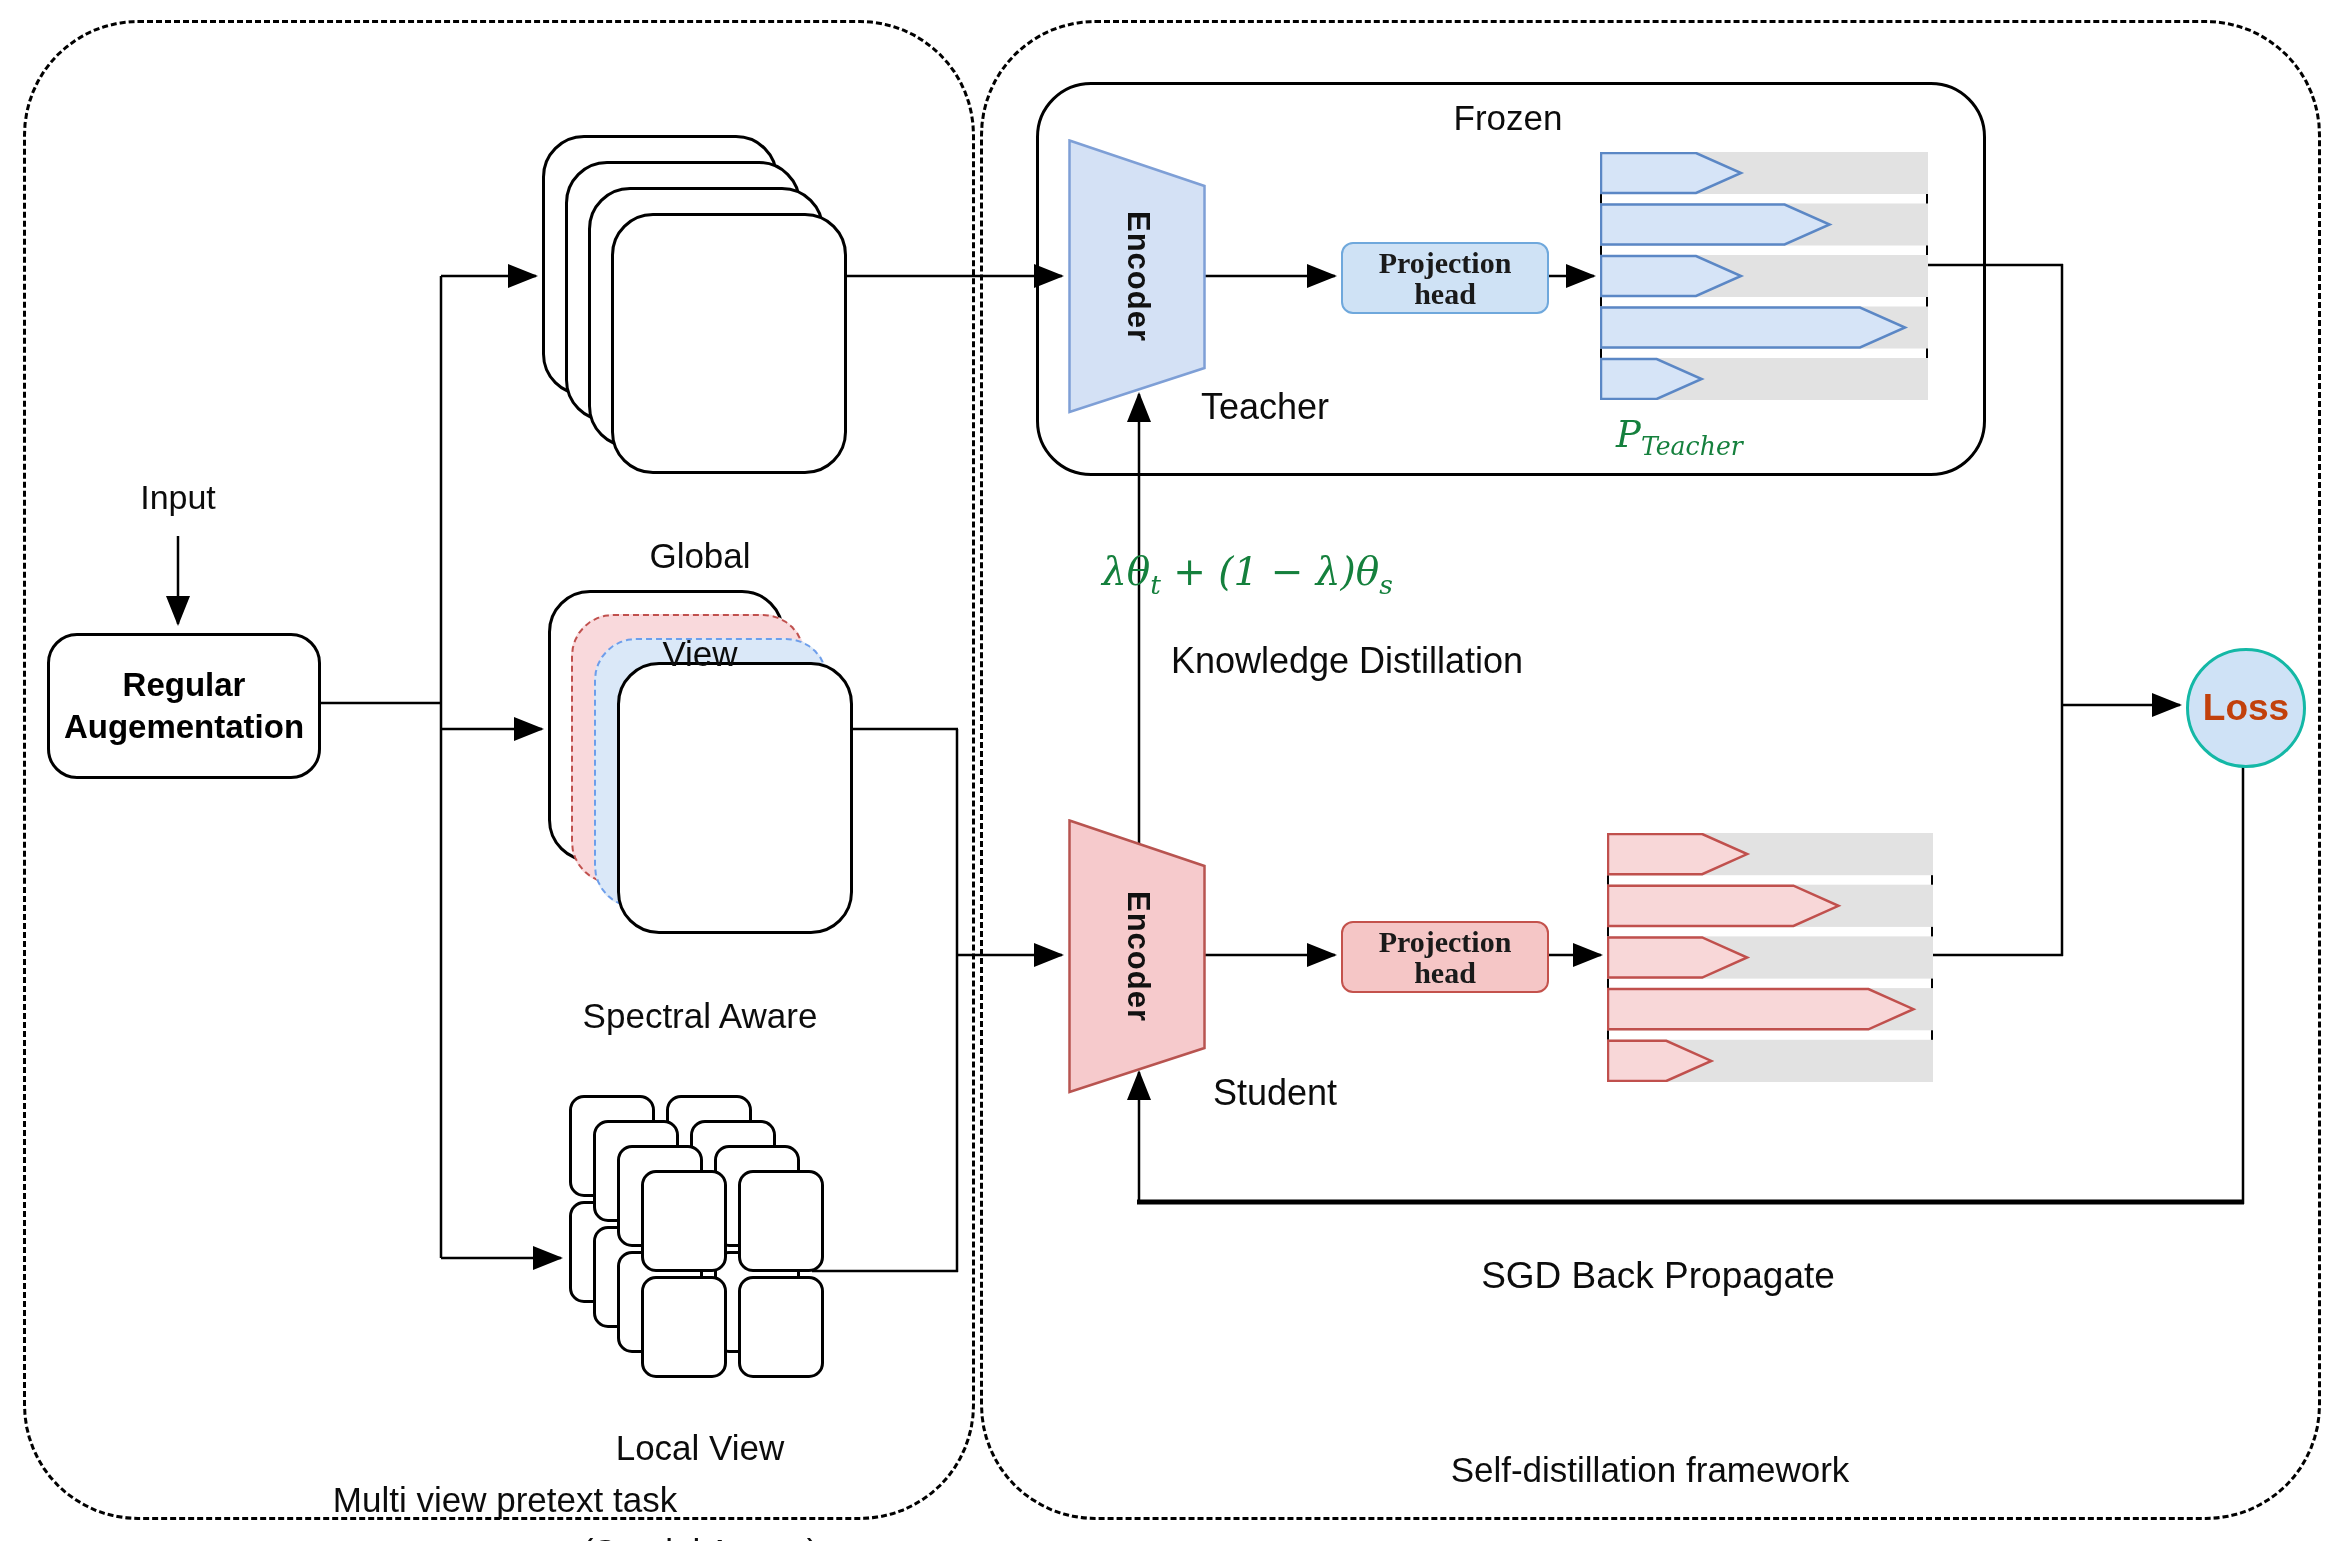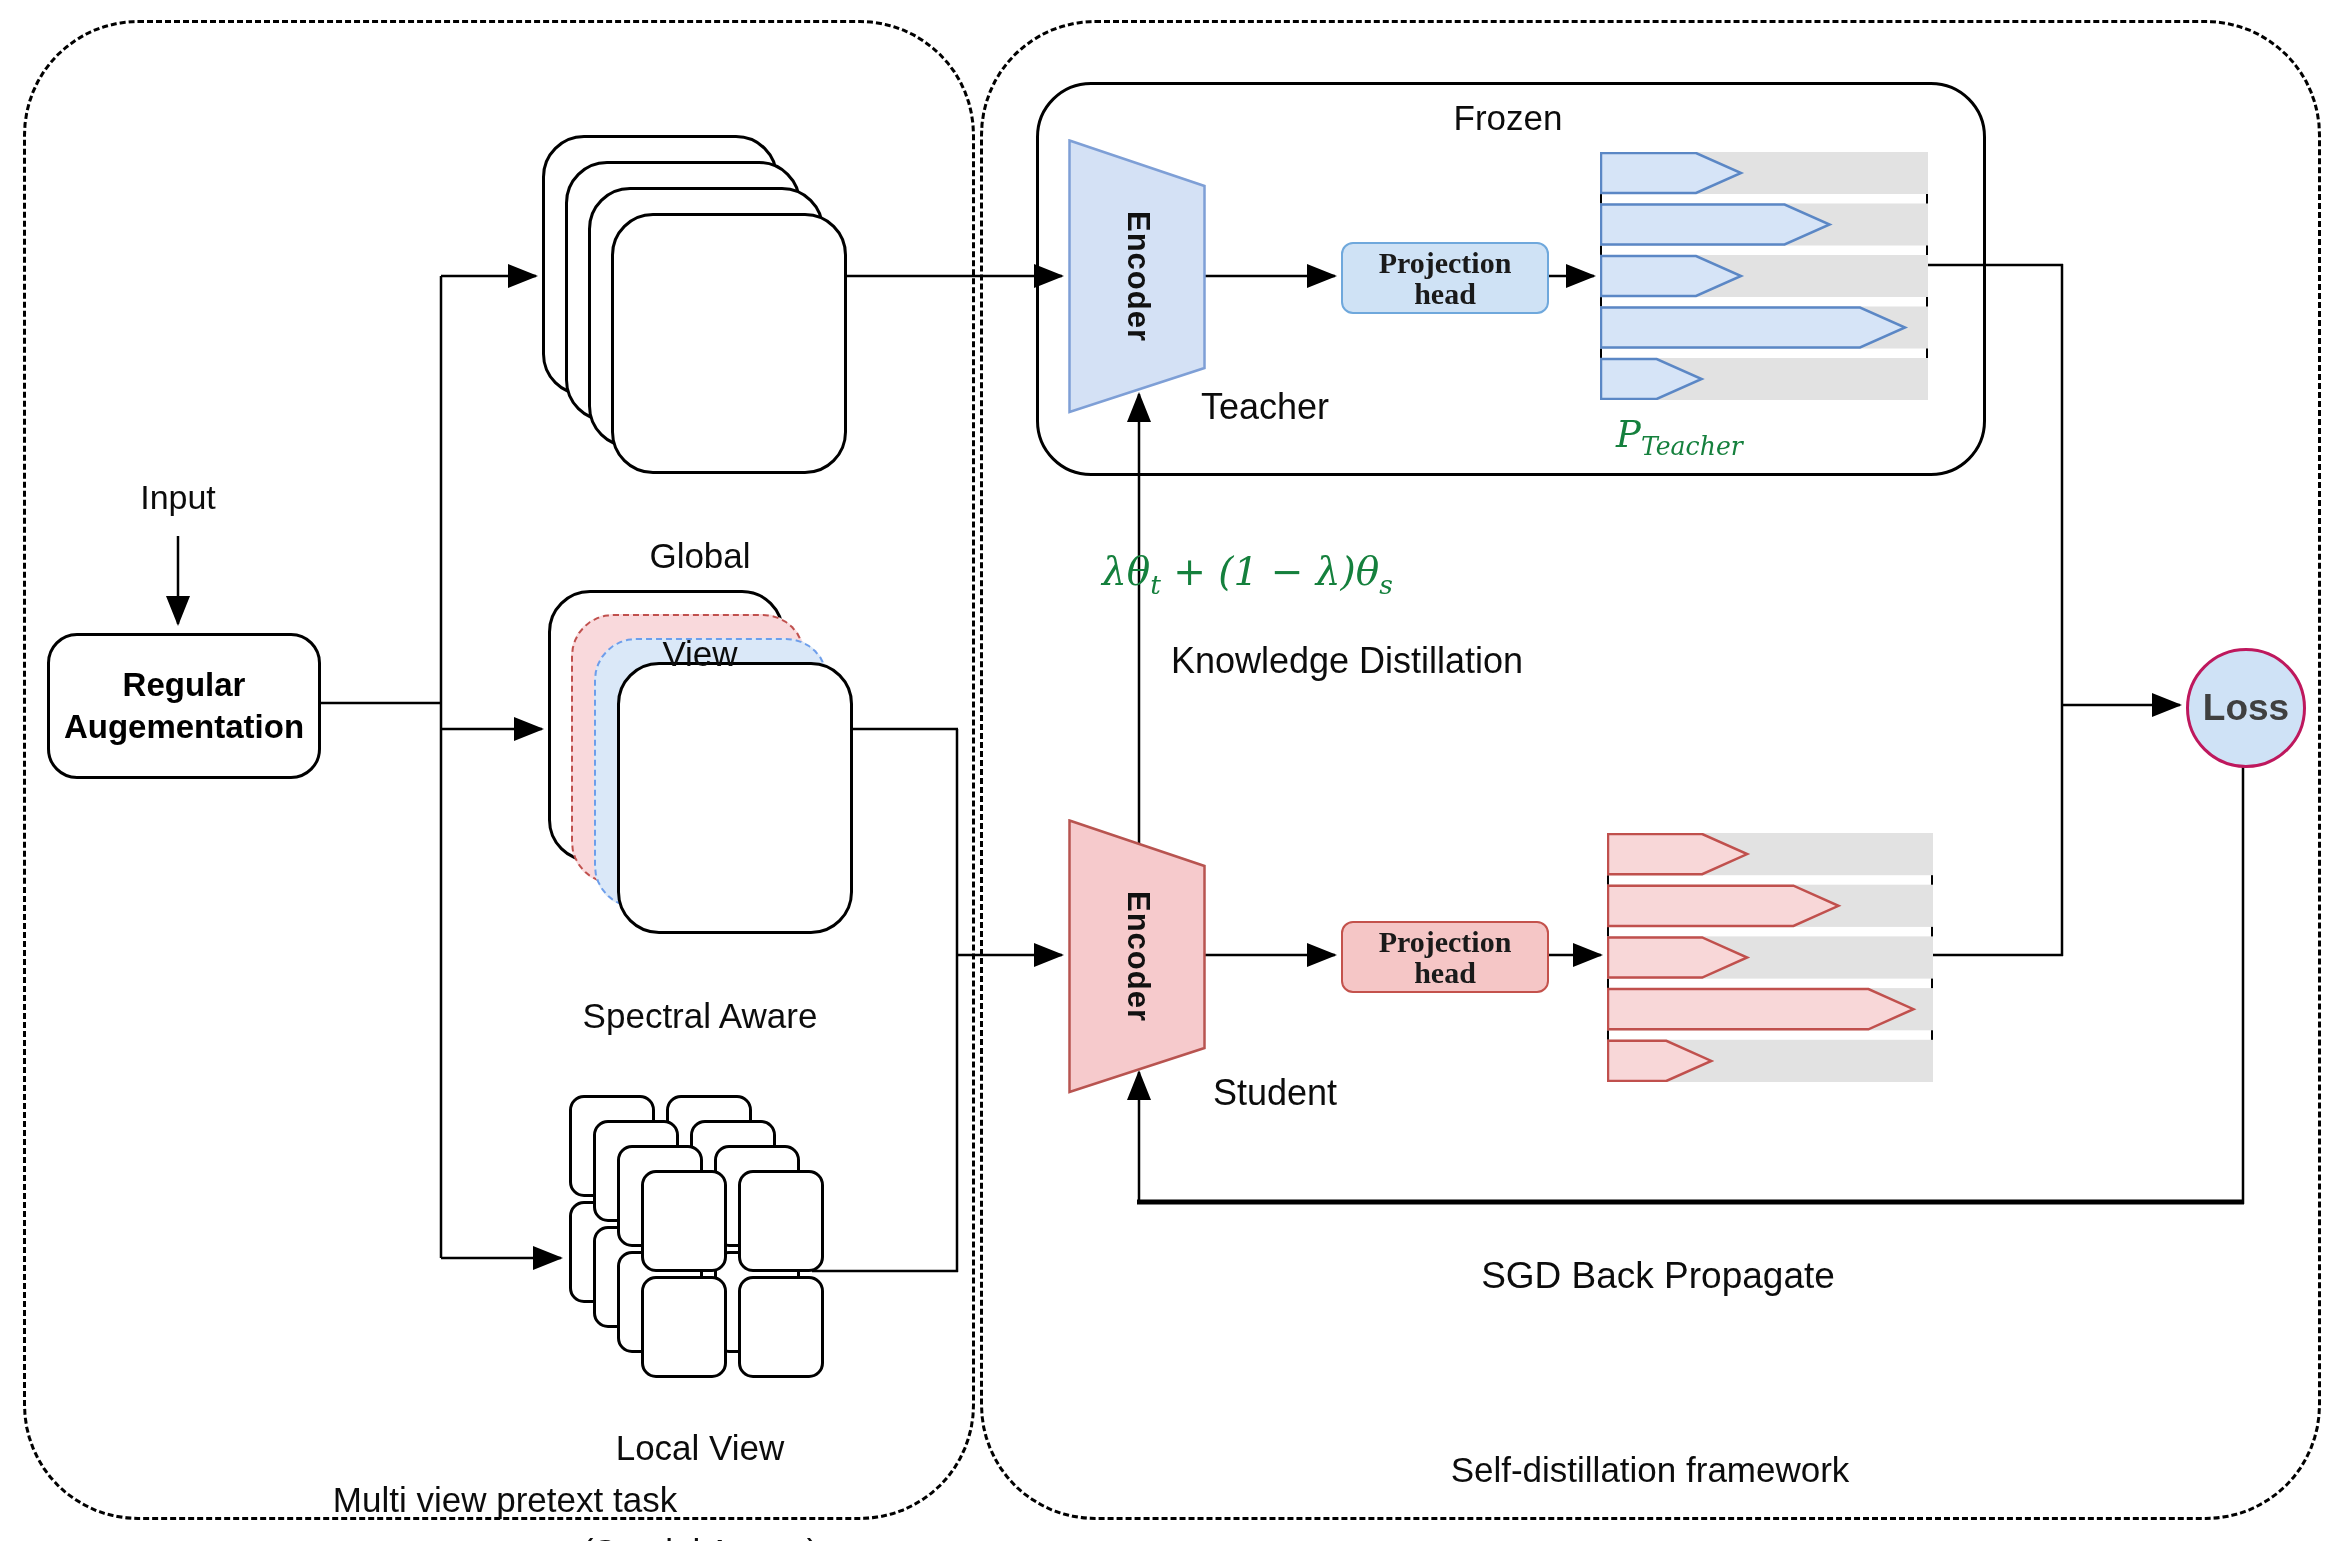--- a/index.html
+++ b/index.html
@@ -17,22 +17,22 @@
   .enc-svg{position:absolute;z-index:2;}
   .enc-text{position:absolute;z-index:3;display:flex;align-items:center;justify-content:center;}
   .enc-text span{writing-mode:vertical-rl;font-weight:bold;font-size:31px;letter-spacing:1px;
                  font-family:"Liberation Sans",sans-serif;color:#111;}
   .proj{position:absolute;z-index:2;border-radius:12px;border:2.5px solid #6FA8DC;
         display:flex;flex-direction:column;align-items:center;justify-content:center;
         font-family:"Liberation Serif",serif;font-weight:bold;font-size:30px;line-height:31px;
         color:#1a1a1a;text-align:center;}
   .chart{position:absolute;z-index:2;}
   .loss{position:absolute;z-index:2;width:114px;height:114px;border-radius:50%;
-        border:3px solid #be185d;display:flex;align-items:center;justify-content:center;
-        font-weight:bold;font-size:37px;color:#404040;}
+        border:3px solid #14b8a6;display:flex;align-items:center;justify-content:center;
+        font-weight:bold;font-size:37px;color:#c2410c;}
   .math{position:absolute;z-index:3;font-family:"DejaVu Serif","Liberation Serif",serif;
         font-style:italic;color:#15803d;text-align:left;}
   .math sub{font-size:0.68em;font-style:italic;}
 </style>
 </head>
 <body>
 
 <div id="canvas">
 
   <div class="panel" style="left:23px;top:20px;width:946px;height:1494px;"></div>

